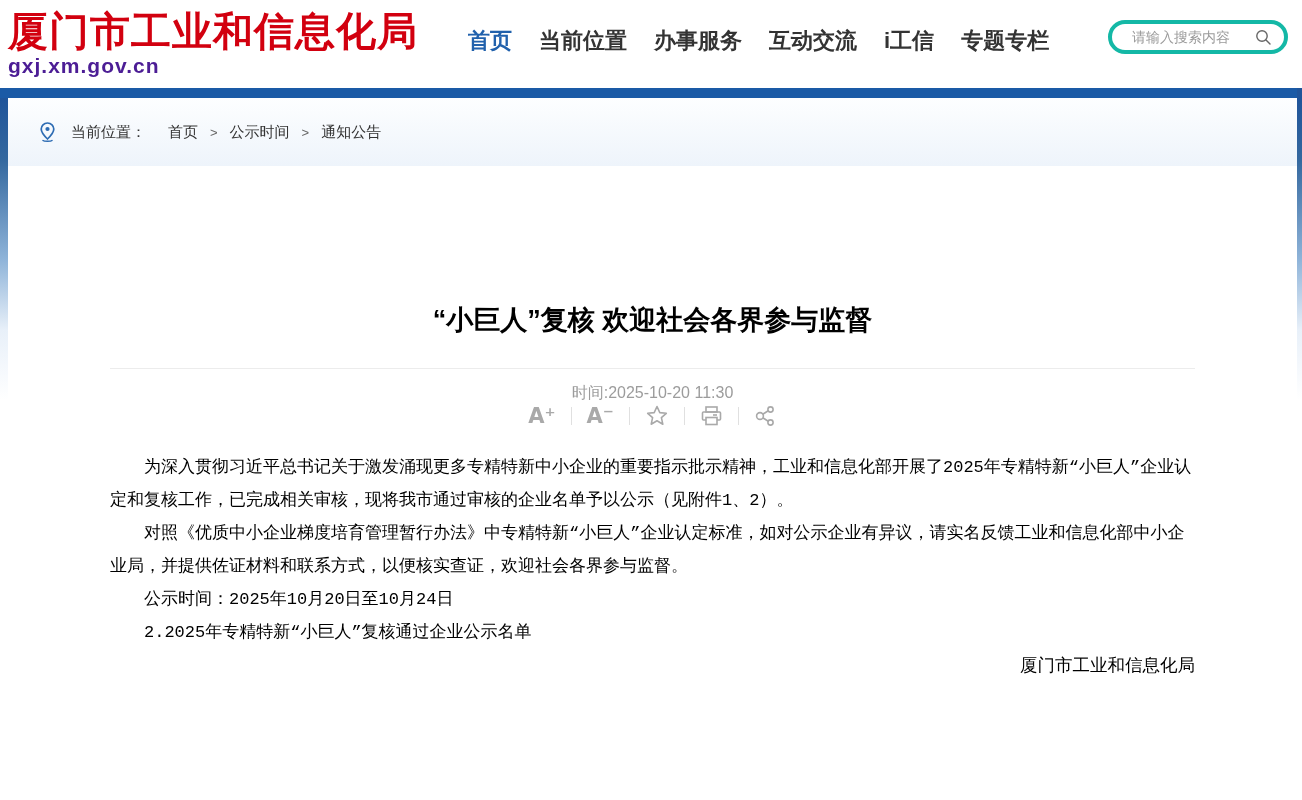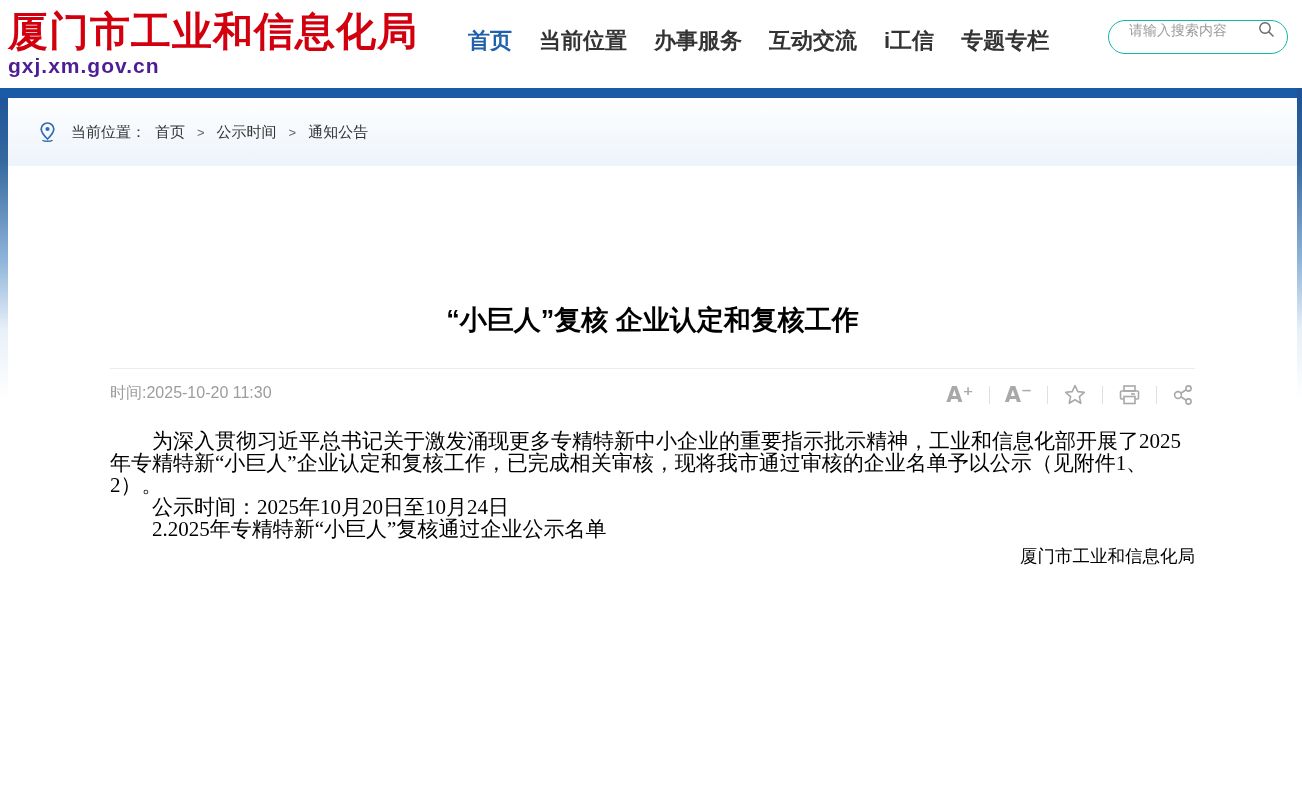--- a/index.html
+++ b/index.html
@@ -24,22 +24,22 @@
   .logo-domain { font-size:21px; font-weight:bold; color:#4c1d95; line-height:24px; letter-spacing:1px; }
 
   .main-nav { display:flex; align-items:center; gap:27px; margin-left:8px; margin-top:-6px; }
   .main-nav a {
     text-decoration:none; color:#333; font-size:22px; font-weight:bold; white-space:nowrap; cursor:pointer;
   }
   .main-nav a.active { color:#2161ac; }
 
   .search-box {
     margin-left:auto; margin-right:4px; margin-top:-14px;
-    width:180px; height:34px; border:1px solid #14b8a6; border-radius:17px;
-    display:flex; align-items:flex-start; padding:0 12px 0 18px; background:#fff;
+    width:180px; height:34px; border:4px solid #14b8a6; border-radius:17px;
+    display:flex; align-items:center; padding:0 12px 0 18px; background:#fff;
   }
   .search-box input {
     border:none; outline:none; width:118px; font-size:14px; color:#666; background:transparent;
     font-family:"Liberation Sans",sans-serif;
   }
   .search-box input::placeholder { color:#9b9b9b; }
   .search-icon { margin-left:auto; cursor:pointer; display:flex; }
 
   
   .top-bar { height:10px; background:#1a5aa6; width:1297px; }
@@ -48,45 +48,45 @@
   .page-container { margin-left:8px; width:1289px; }
 
   .breadcrumb {
     height:68px; background:linear-gradient(180deg,#fdfeff 0%, #eef4fb 100%);
     display:flex; align-items:center; padding-left:30px;
     font-size:15px; color:#333;
   }
   .breadcrumb .pin { display:flex; margin-right:14px; }
   .breadcrumb a { color:#333; text-decoration:none; cursor:pointer; }
   .breadcrumb .sep { color:#666; margin:0 12px; font-size:13px; }
-  .breadcrumb .label { margin-right:9px; }
+  .breadcrumb .label { margin-right:22px; }
 
   
   .article {
     background:#ffffff; min-height:634px; padding:76px 102px 30px 102px;
   }
   .article-title {
     margin:0 0 22px 0; text-align:center; color:#000;
     font-size:27px; font-weight:bold; line-height:52px;
     font-family:"Liberation Sans",sans-serif;
   }
   .divider { height:1px; background:#ececec; border:none; margin:0; }
 
-  .meta-row { display:flex; justify-content:space-between; align-items:flex-start; padding:14px 0 16px 0; }
+  .meta-row { display:flex; justify-content:space-between; align-items:center; padding:14px 0 16px 0;flex-direction:column; }
   .meta-time { font-size:16px; color:#9c9c9c; }
   .tools { display:flex; align-items:center; gap:15px; }
   .tool-btn {
     color:#a9a9a9; font-size:21px; line-height:22px; cursor:pointer;
     display:flex; align-items:center; font-weight:bold; font-family:"DejaVu Sans",sans-serif;
   }
   .tool-sep { width:1px; height:18px; background:#e0e0e0; }
 
   .article-body p {
-    margin:0; text-indent:2em; font-size:21px; line-height:22px; color:#000;
-    font-family:Liberation Serif, serif;
+    margin:0; text-indent:2em; font-size:17px; line-height:33px; color:#000;
+    font-family:Liberation Mono, monospace;
   }
   .article-body { padding-top:8px; }
   .signature { text-align:right; padding-top:0; }
   .signature div {
     font-size:17.5px; line-height:33px; color:#000;
     font-family:"Liberation Serif","DejaVu Serif",serif;
   }
 </style>
 </head>
 <body>
@@ -133,21 +133,21 @@
     <a>首页</a>
     <span class="sep">&gt;</span>
     <a>公示时间</a>
     <span class="sep">&gt;</span>
     <a>通知公告</a>
   </div>
 
   <div class="article">
     <h1 class="article-title">
       <br>
-      <span>“小巨人”复核 企业认定和复核工作</span>
+      <span>“小巨人”复核 欢迎社会各界参与监督</span>
     </h1>
 
     <hr class="divider">
 
     <div class="meta-row">
       <span class="meta-time">时间:2025-10-20 11:30</span>
       <div class="tools">
         <span class="tool-btn">A⁺</span>
         <span class="tool-sep"></span>
         <span class="tool-btn">A⁻</span>
@@ -174,20 +174,21 @@
             <circle cx="16.5" cy="17.5" r="2.6" stroke="#a9a9a9" stroke-width="1.6"></circle>
             <line x1="8.8" y1="9.2" x2="14.2" y2="5.8" stroke="#a9a9a9" stroke-width="1.6"></line>
             <line x1="8.8" y1="12.8" x2="14.2" y2="16.2" stroke="#a9a9a9" stroke-width="1.6"></line>
           </svg>
         </span>
       </div>
     </div>
 
     <div class="article-body">
       <p>为深入贯彻习近平总书记关于激发涌现更多专精特新中小企业的重要指示批示精神，工业和信息化部开展了2025年专精特新“小巨人”企业认定和复核工作，已完成相关审核，现将我市通过审核的企业名单予以公示（见附件1、2）。</p>
+      <p>对照《优质中小企业梯度培育管理暂行办法》中专精特新“小巨人”企业认定标准，如对公示企业有异议，请实名反馈工业和信息化部中小企业局，并提供佐证材料和联系方式，以便核实查证，欢迎社会各界参与监督。</p>
       <p>公示时间：2025年10月20日至10月24日</p>
       <p>2.2025年专精特新“小巨人”复核通过企业公示名单</p>
     </div>
 
     <div class="signature">
       <div>厦门市工业和信息化局</div>
     </div>
   </div>
 </div>
 

